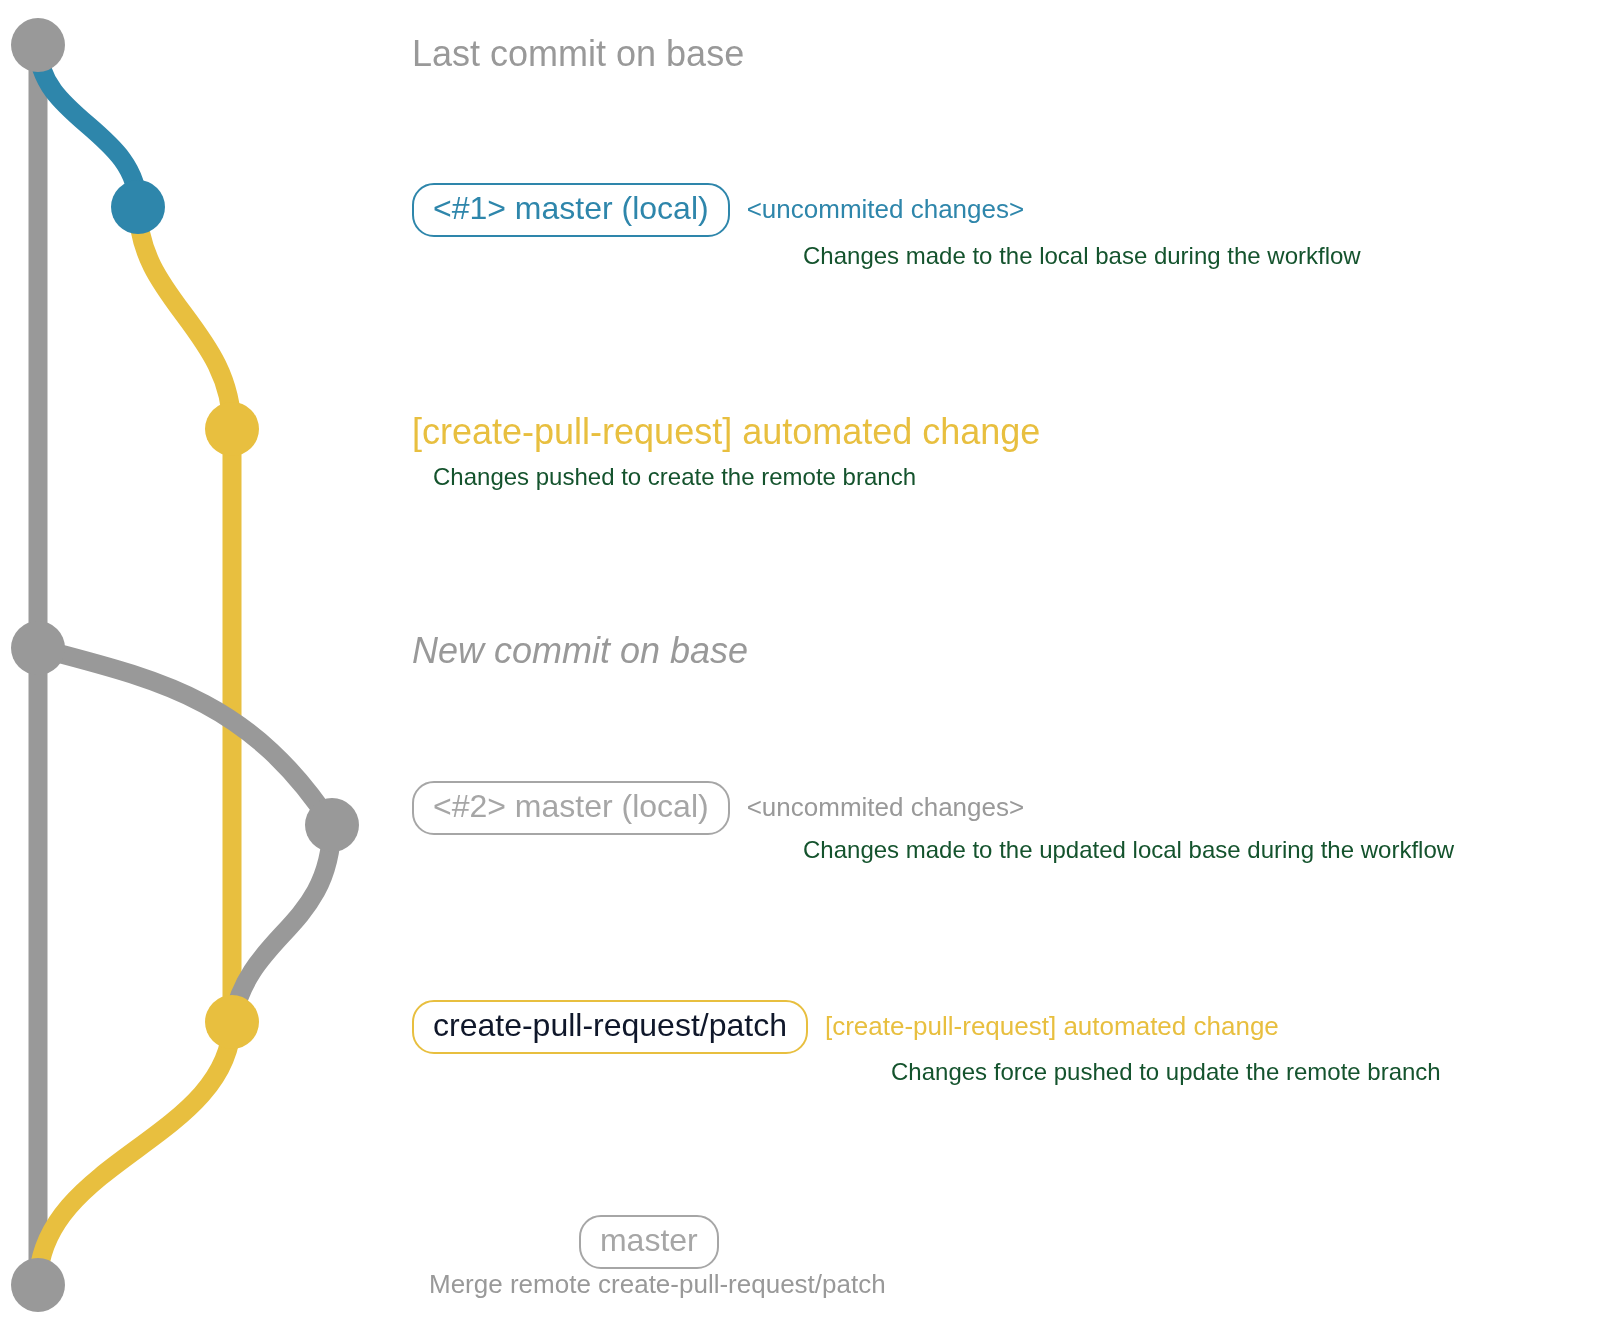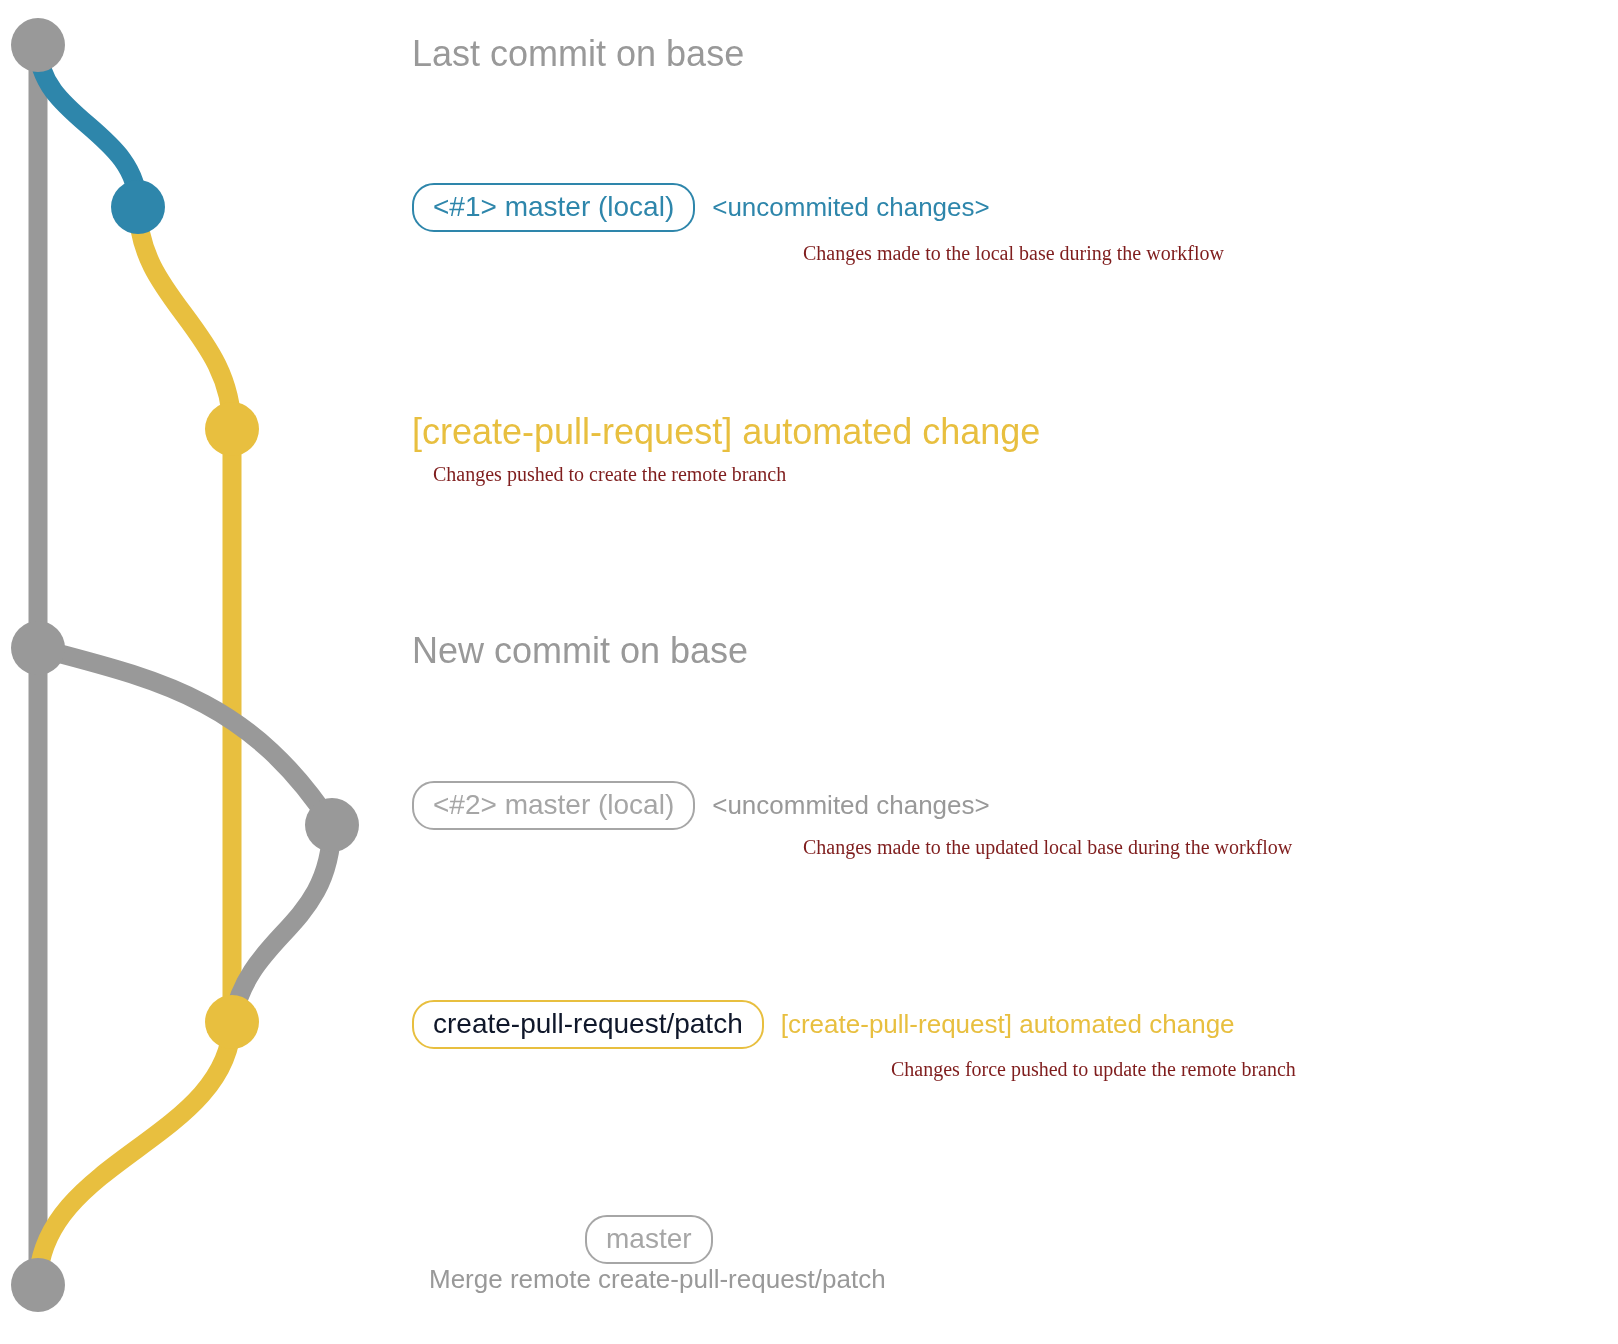--- a/index.html
+++ b/index.html
@@ -35,41 +35,41 @@
     display: flex;
     align-items: center;
     white-space: nowrap;
   }
   .badge {
     display: inline-block;
     border: 2px solid #a3a3a3;
     border-radius: 22px;
     padding: 7px 19px 9px 19px;
     font-family: "Liberation Sans", sans-serif;
-    font-size: 28px;
+    font-size: 32px;
     line-height: 1.05;
     color: #999999;
     background: transparent;
   }
   .badge.blue { border-color: #2e86ab; color: #2e86ab; }
   .badge.yellow { border-color: #e8bf3f; color: #0f172a; }
   .badge.gray { border-color: #a6a6a6; color: #a6a6a6; }
   .commit-msg {
     font-family: "Liberation Sans", sans-serif;
     font-size: 26px;
     margin-left: 17px;
   }
   .commit-msg.blue { color: #2e86ab; }
   .commit-msg.yellow { color: #e8bf3f; }
   .commit-msg.gray { color: #999999; }
   .desc {
     position: absolute;
-    font-family: Liberation Serif, serif;
-    font-size: 20px;
-    color: #7f1d1d;
+    font-family: Liberation Sans, sans-serif;
+    font-size: 24px;
+    color: #14532d;
     white-space: nowrap;
   }
   .headline {
     position: absolute;
     font-family: "Liberation Sans", sans-serif;
     font-size: 36px;
     color: #999999;
     white-space: nowrap;
   }
   .yellow-headline {
@@ -114,21 +114,21 @@
 
   <div class="row" style="left:396px; top:183px;">
     <span class="badge blue">&lt;#1&gt; master (local)</span>
     <span class="commit-msg blue">&lt;uncommited changes&gt;</span>
   </div>
   <div class="desc" style="left:787px; top:242px;">Changes made to the local base during the workflow</div>
 
   <div class="yellow-headline" style="left:396px; top:411px;">[create-pull-request] automated change</div>
   <div class="desc" style="left:417px; top:463px;">Changes pushed to create the remote branch</div>
 
-  <div class="headline" style="left:396px; top:630px;">New commit on base</div>
+  <div class="headline" style="left:396px; top:630px;font-style:italic;">New commit on base</div>
 
   <div class="row" style="left:396px; top:781px;">
     <span class="badge gray">&lt;#2&gt; master (local)</span>
     <span class="commit-msg gray">&lt;uncommited changes&gt;</span>
   </div>
   <div class="desc" style="left:787px; top:836px;">Changes made to the updated local base during the workflow</div>
 
   <div class="row" style="left:396px; top:1000px;">
     <span class="badge yellow">create-pull-request/patch</span>
     <span class="commit-msg yellow">[create-pull-request] automated change</span>

